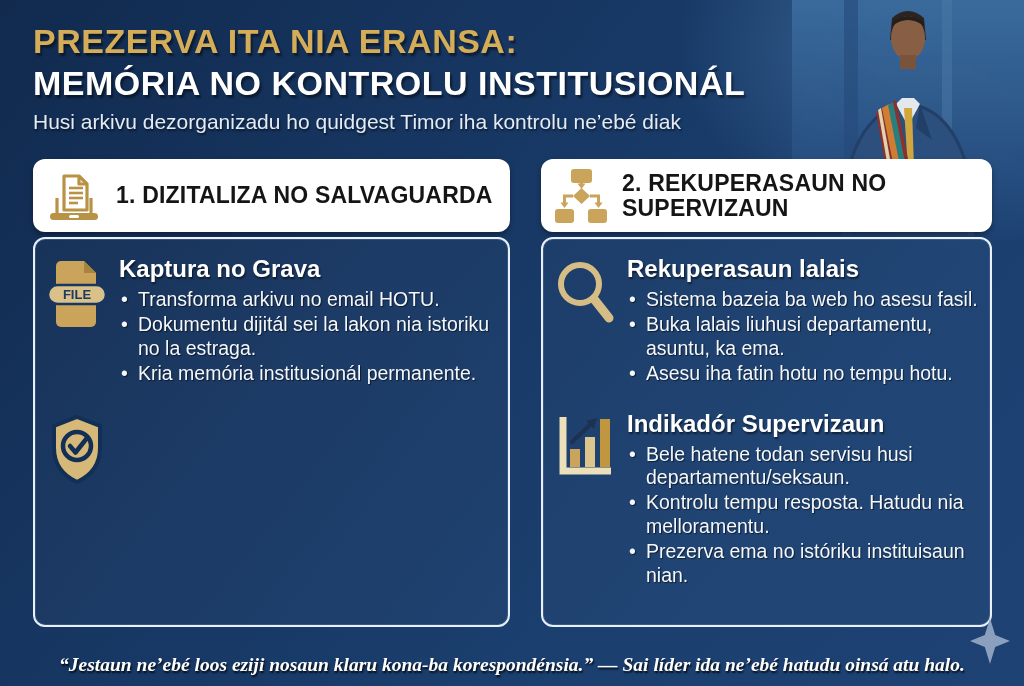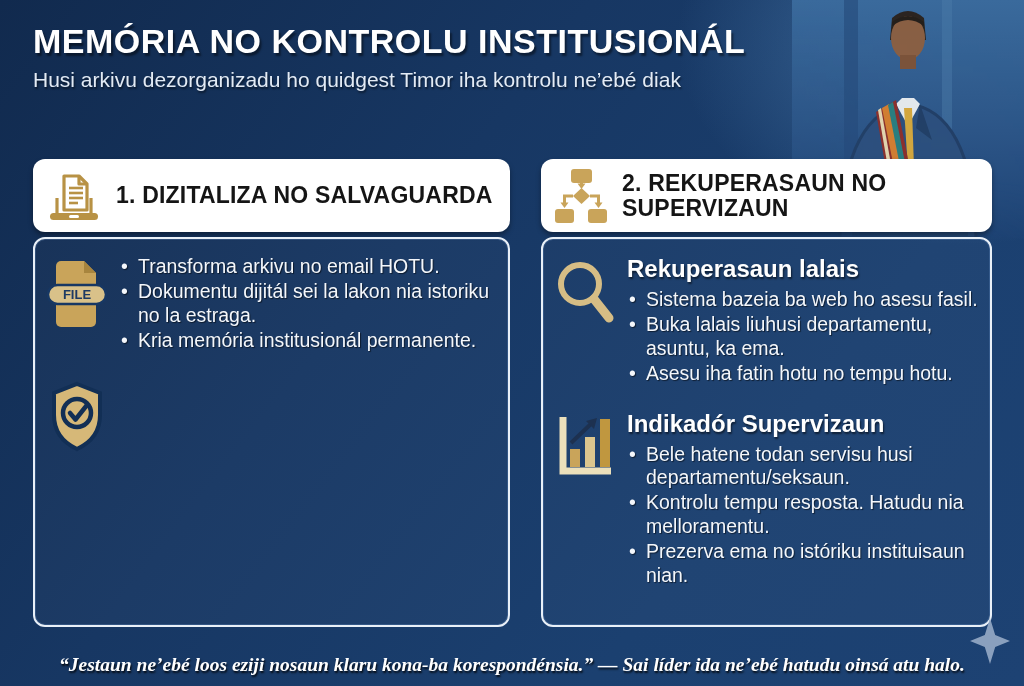--- a/index.html
+++ b/index.html
@@ -140,20 +140,21 @@
           <path d="M60 196 Q116 168 176 198 L176 238 L60 238 Z" fill="#27476f"></path>
           <path d="M62 200 Q116 176 174 202" fill="none" stroke="#1e3a5f" stroke-width="4"></path>
           <ellipse cx="88" cy="206" rx="10" ry="7" fill="#8a5f43"></ellipse>
           <ellipse cx="146" cy="206" rx="10" ry="7" fill="#8a5f43"></ellipse>
         </g>
       </g>
     </svg>
   </div>
 
   <div class="titleblock">
+    <div class="title-gold">PREZERVA ITA NIA ERANSA:</div>
     <div class="title-white">MEMÓRIA NO KONTROLU INSTITUSIONÁL</div>
     <div class="subtitle">Husi arkivu dezorganizadu ho quidgest Timor iha kontrolu ne’ebé diak</div>
   </div>
 
   <div class="card card1">
     <div class="card-header">
       <span class="hicon">
         <svg width="58" height="56" viewBox="0 0 58 56">
           <g fill="none" stroke="#b89245" stroke-width="3.2" stroke-linejoin="round">
             <path d="M12 45 V30"></path>
@@ -178,20 +179,21 @@
       <div class="section">
         <div class="icon-col">
           <svg width="62" height="74" viewBox="0 0 62 74">
             <path d="M15 3 h23 l12 12 v49 a5 5 0 0 1 -5 5 h-30 a5 5 0 0 1 -5 -5 v-56 a5 5 0 0 1 5 -5 z" fill="#c9a45a"></path>
             <path d="M38 3 l12 12 h-12 z" fill="#a8853e"></path>
             <rect x="2" y="27" width="58" height="19" rx="9.5" fill="#d9c189" stroke="#173763" stroke-width="2.5"></rect>
             <text x="31" y="41" text-anchor="middle" font-family="Liberation Sans, sans-serif" font-size="13" font-weight="bold" fill="#1d3a63">FILE</text>
           </svg>
         </div>
         <div class="text-col">
+          <h3 class="section-title">Kaptura no Grava</h3>
           <ul class="bullets">
               <li>Transforma arkivu no email HOTU.</li>
               <li>Dokumentu dijitál sei la lakon nia istoriku no la estraga.</li>
               <li>Kria memória institusionál permanente.</li>
             </ul>
         </div>
       </div>
 
       <div class="section">
         <div class="icon-col">

